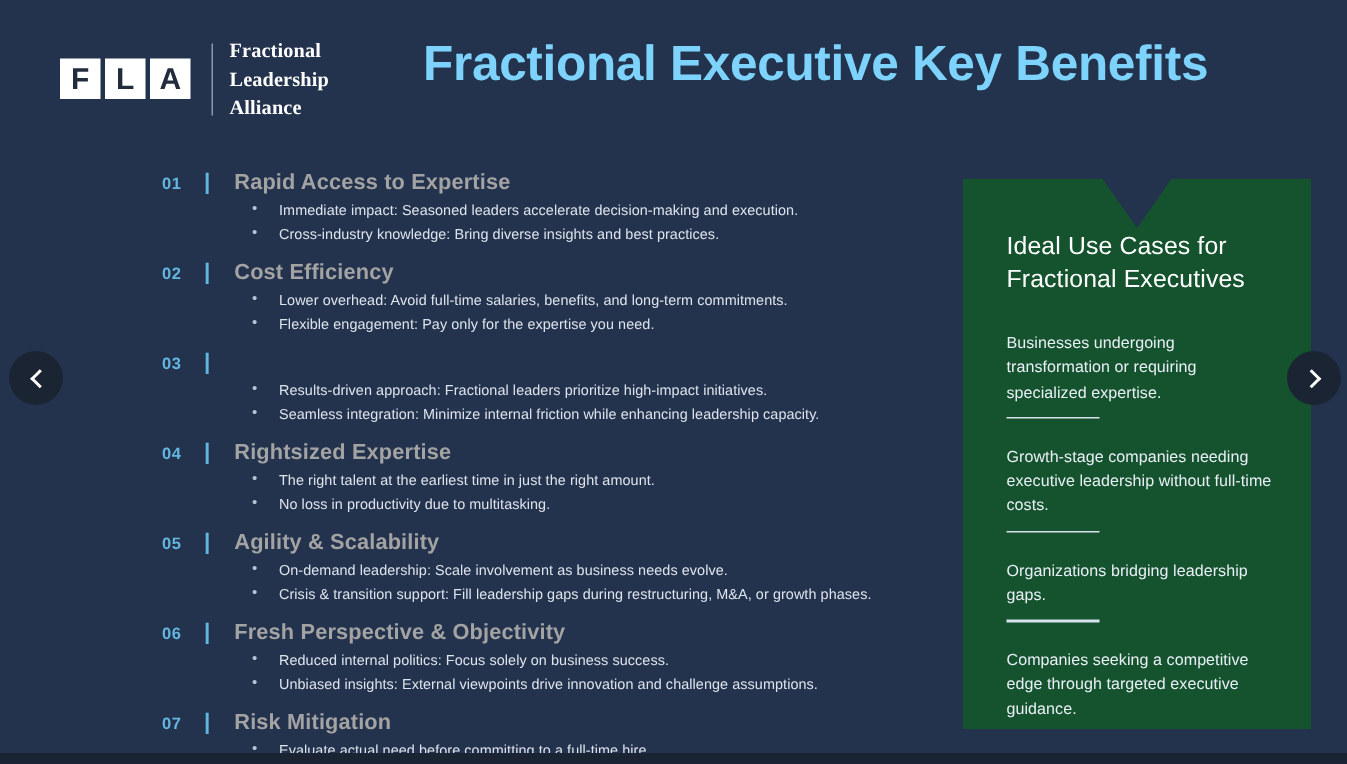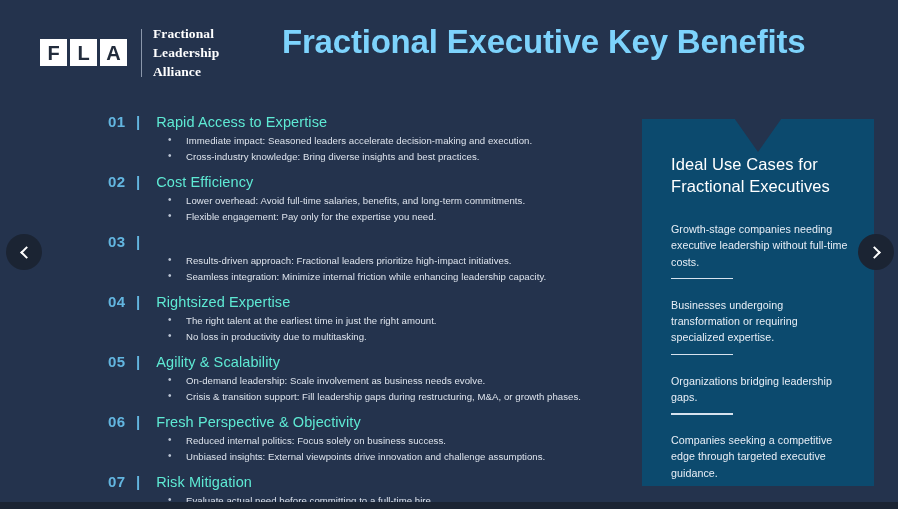--- a/index.html
+++ b/index.html
@@ -56,32 +56,33 @@
     letter-spacing:-.2px;
     white-space:nowrap;
   }
 
   
   #benefits { position:absolute; left:108px; top:113px; width:520px; }
   .benefit { margin-bottom:9px; }
   .benefit-head { display:flex; align-items:baseline; }
   .benefit-num {
     color:#63b6e0;
-    font-size:15px; font-weight:bold;
+    font-size:11px; font-weight:bold;
     width:26px; letter-spacing:.3px;
   }
   .benefit-sep {
     color:#63b6e0;
     font-size:15px; font-weight:bold;
     margin:0 16px 0 2px;
   }
   .benefit-title {
-    color:#5eead4;
+    color:#a3a3a3;
     font-size:14.5px;
     letter-spacing:.1px;
+    font-weight:bold;
   }
   .benefit-points { list-style:none; margin:3px 0 0 60px; }
   .benefit-points li {
     position:relative;
     color:#dde3ec;
     font-size:9.6px;
     line-height:1.62;
     padding-left:18px;
     letter-spacing:.05px;
   }
@@ -89,21 +90,21 @@
     content:"\2022";
     position:absolute; left:0; top:-1px;
     color:#b9c3d3;
     font-size:10px;
   }
 
   
   #usecase-panel {
     position:absolute; left:642px; top:119px;
     width:232px; height:367px;
-    background:#0c4a6e;
+    background:#14532d;
     clip-path:polygon(0 0, 40% 0, 50% 9%, 60% 0, 100% 0, 100% 100%, 0 100%);
   }
   #usecase-title {
     position:absolute; left:29px; top:34px;
     width:180px;
     color:#ffffff;
     font-size:16.5px;
     line-height:1.35;
     letter-spacing:.1px;
   }
@@ -255,22 +256,22 @@
         <li>Evaluate actual need before committing to a full-time hire.</li>
         <li>Lower hiring risks: Avoid costly mis-hires and leadership gaps.</li>
       </ul>
     </div>
 
   </div>
 
   <div id="usecase-panel">
     <div id="usecase-title">Ideal Use Cases for Fractional Executives</div>
     <ul id="usecase-list">
+      <li>Businesses undergoing transformation or requiring specialized expertise.</li>
       <li>Growth-stage companies needing executive leadership without full-time costs.</li>
-      <li>Businesses undergoing transformation or requiring specialized expertise.</li>
       <li>Organizations bridging leadership gaps.</li>
       <li>Companies seeking a competitive edge through targeted executive guidance.</li>
     </ul>
   </div>
 
   <div class="nav-arrow" id="nav-prev">
     <div class="chevron"></div>
   </div>
   <div class="nav-arrow" id="nav-next">
     <div class="chevron"></div>

